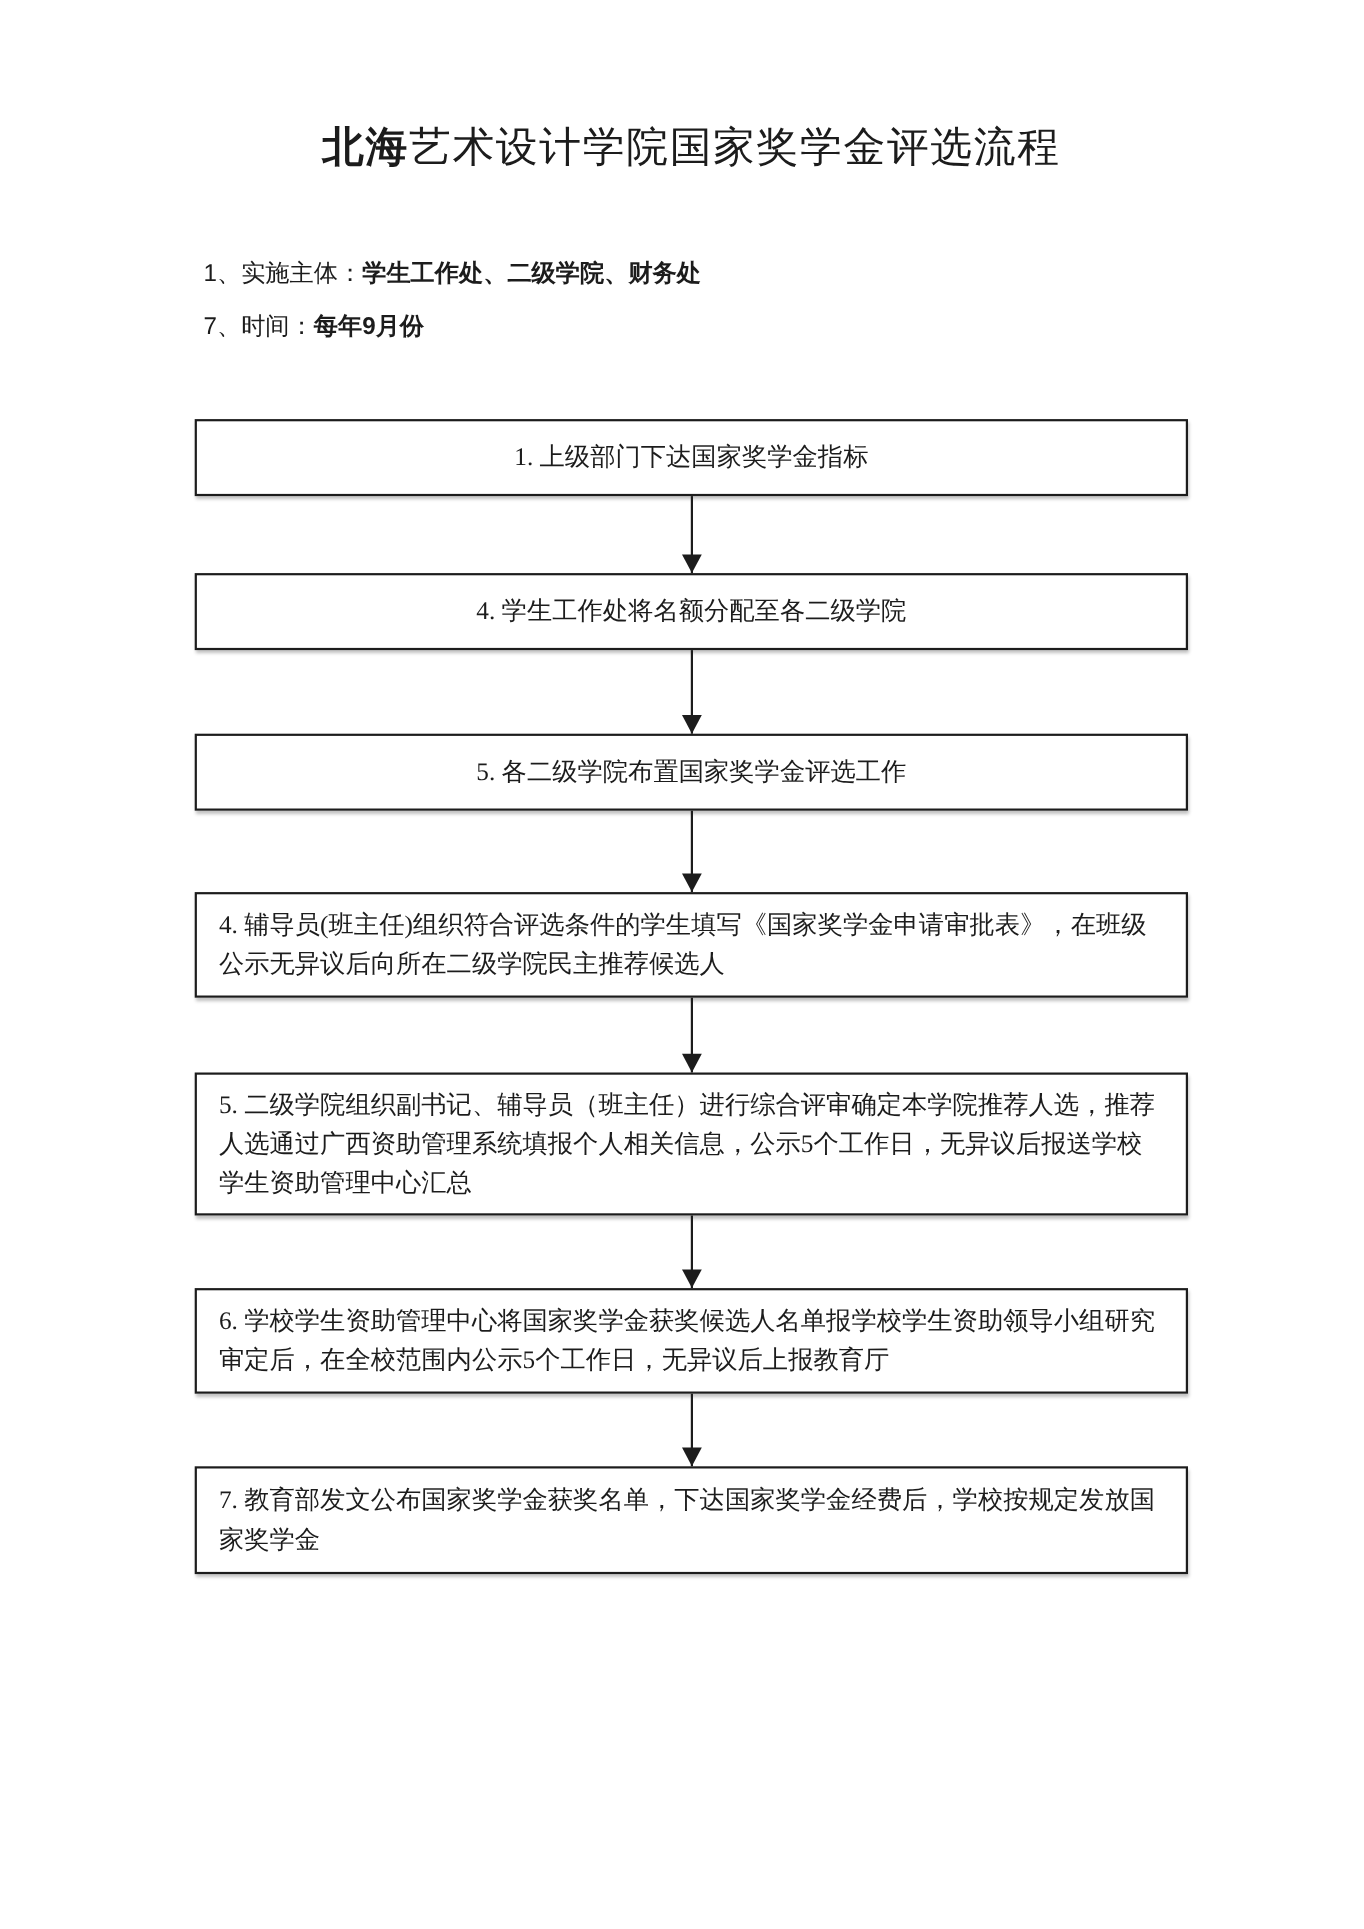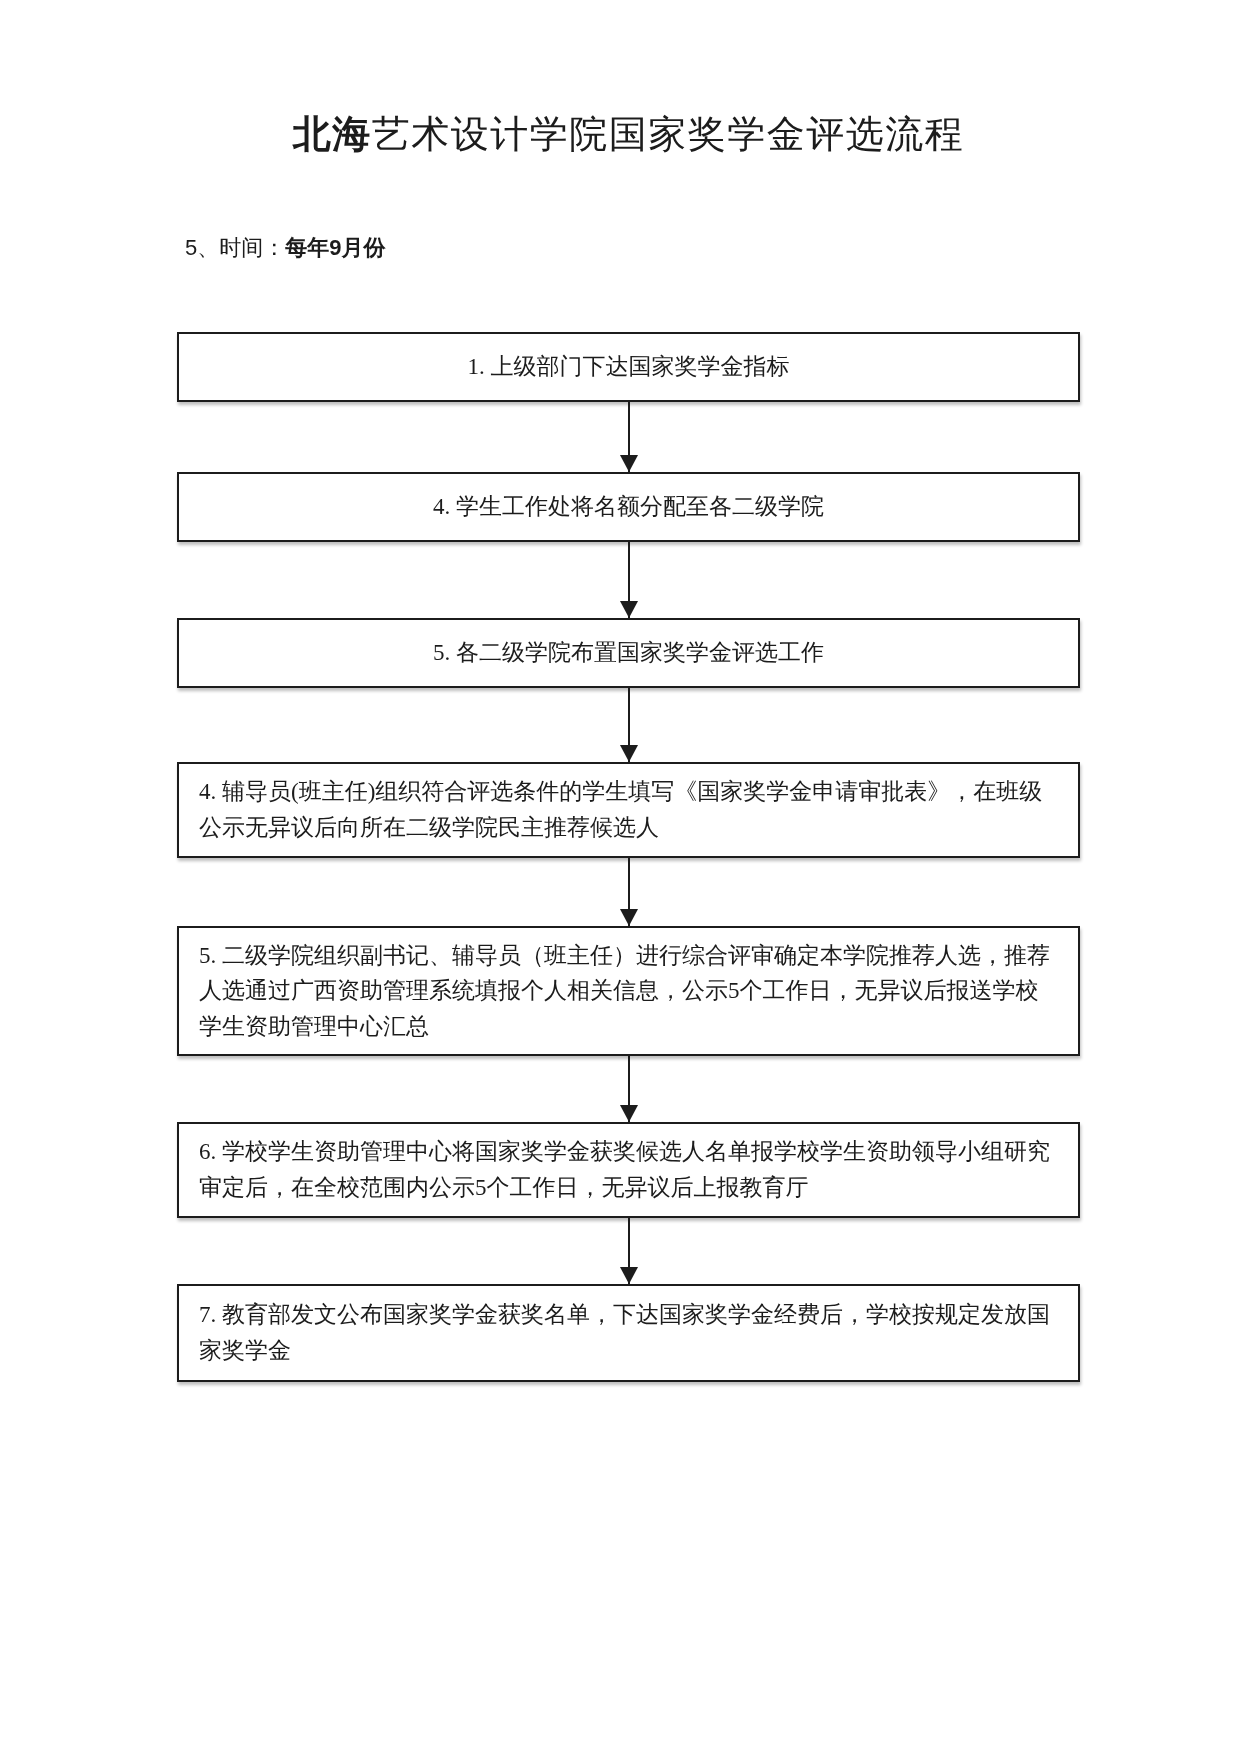--- a/index.html
+++ b/index.html
@@ -80,21 +80,22 @@
 </style>
 </head>
 <body>
 
 <div class="page">
   <div class="content">
 
     <h1 class="title"><span class="emph">北海</span><span>艺术设计学院国家奖学金评选流程</span></h1>
 
     <div class="notes">
-      <p class="note"><span class="note-label">5、时间：</span><span class="note-value">每年9月份</span></p>
+      <p class="note"><span class="note-label">1、实施主体：</span><span class="note-value">学生工作处、二级学院、财务处</span></p>
+      <p class="note"><span class="note-label">7、时间：</span><span class="note-value">每年9月份</span></p>
     </div>
 
     <div class="flow">
 
       <div class="step txt-center h70">
         <p>1. 上级部门下达国家奖学金指标</p>
       </div>
       <div class="arrow" style="height:70px"></div>
 
       <div class="step txt-center h70">

